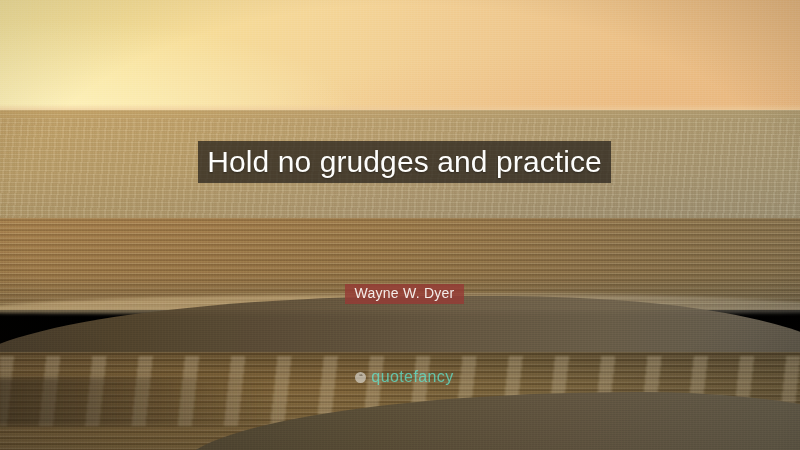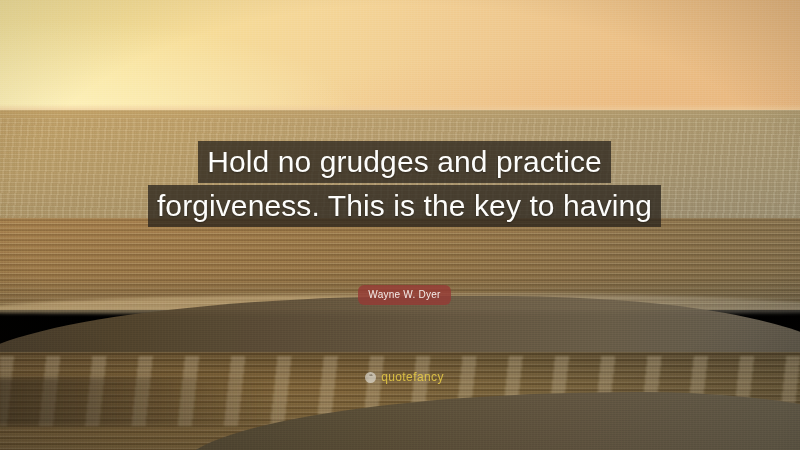--- a/index.html
+++ b/index.html
@@ -198,26 +198,25 @@
   .author-wrap {
     position: absolute;
     left: 0; top: 284px;
     width: 100%;
     text-align: center;
   }
   .author {
     display: inline-block;
     background: rgba(150,58,52,.80);
     color: #f4ece9;
-    font-size: 10px;
+    font-size: 14px;
     line-height: 13px;
     letter-spacing: .25px;
     padding: 3px 10px 4px 10px;
     white-space: nowrap;
-    border-radius: 6px;
   }
 
   
   .watermark {
     position: absolute;
     left: 0; top: 365px;
     width: 100%;
     text-align: center;
     opacity: .72;
   }
@@ -233,23 +232,23 @@
     display: inline-flex;
     align-items: center;
     justify-content: center;
     font-size: 8px;
     line-height: 1;
     color: #6e6a62;
     font-weight: 700;
     letter-spacing: -.5px;
   }
   .wm-text {
-    font-size: 12px;
+    font-size: 16px;
     line-height: 12px;
-    color: #fde047;
+    color: #5eead4;
     letter-spacing: .4px;
   }
 </style>
 </head>
 <body>
 
 <div id="stage">
 
   <div class="layer sky"></div>
   <div class="sky-glow"></div>
@@ -270,21 +269,21 @@
   <div class="foam-streaks"></div>
 
   <div class="swell-b"></div>
   <div class="shadow-left"></div>
 
   <div class="layer grain"></div>
   <div class="layer vignette"></div>
 
   <div class="quote-block">
     <div class="quote-line">Hold no grudges and practice</div><br>
-    <div class="quote-line">forgiveness. This is the key to having</div><br>
+    <br>
   </div>
 
   <div class="author-wrap">
     <span class="author">Wayne W. Dyer</span>
   </div>
 
   <div class="watermark">
     <span class="wm-inner">
       <span class="wm-badge">“</span>
       <span class="wm-text">quotefancy</span>

